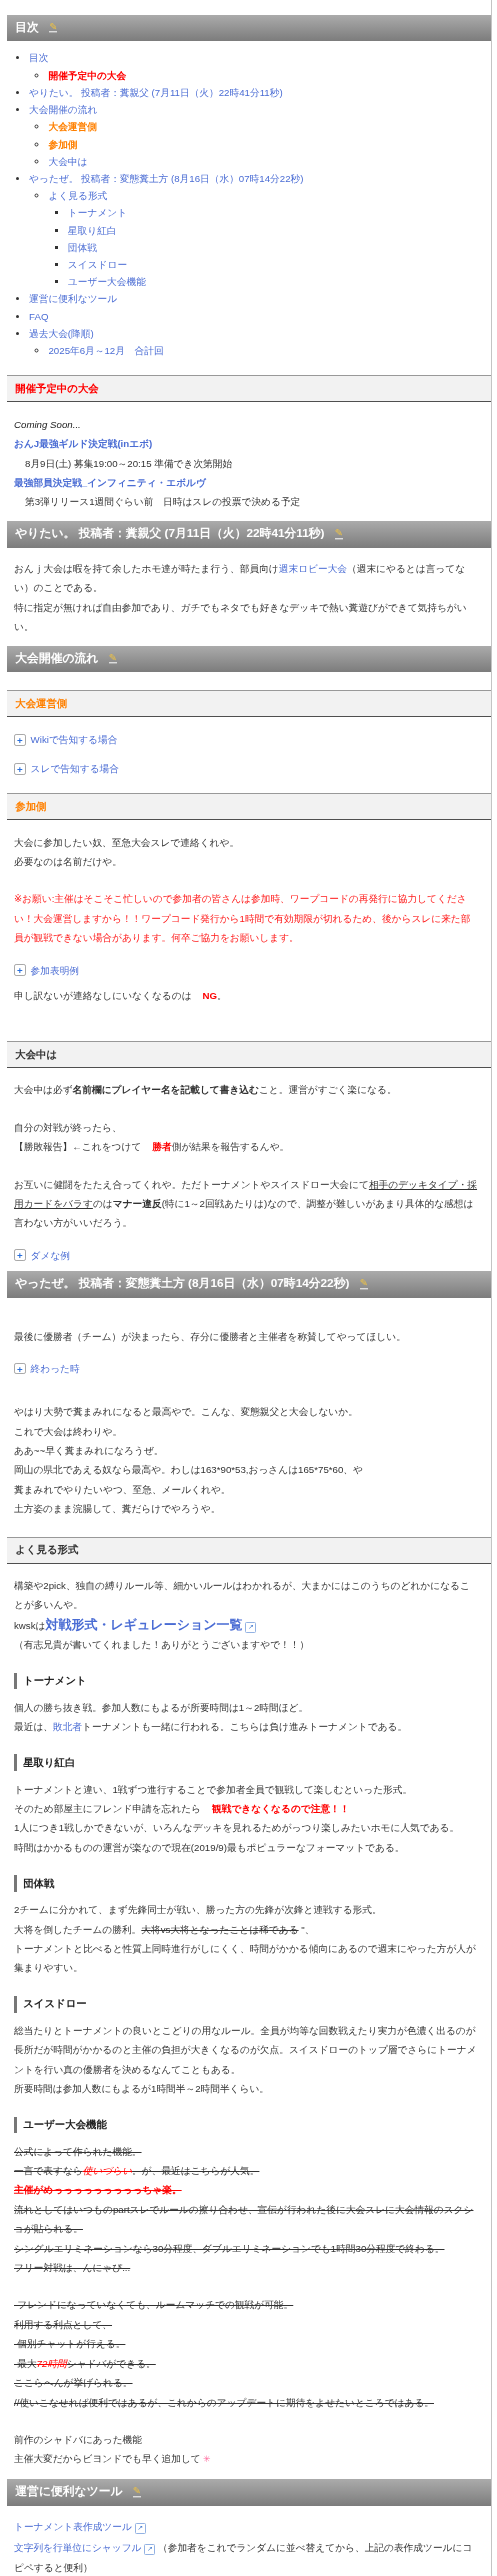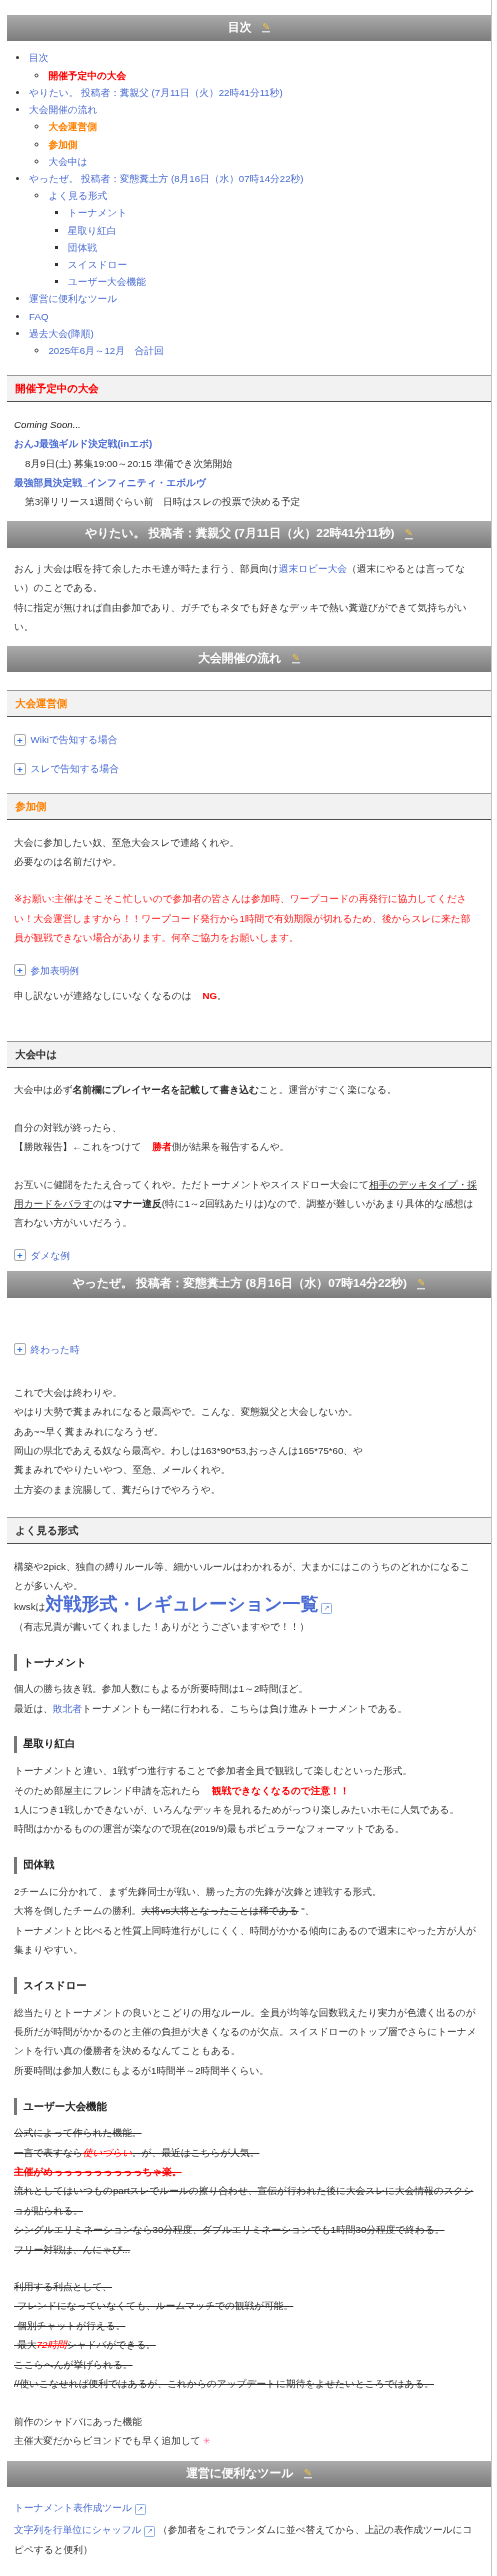--- a/index.html
+++ b/index.html
@@ -1,21 +1,21 @@
 <!DOCTYPE html>
 <html lang="ja" style="font-size:11px"><head>
 <meta charset="utf-8">
 <style>
   html,body{margin:0;padding:0;background:#fff;}
   body{font-family:"Liberation Sans","DejaVu Sans",sans-serif;font-size:9.7px;color:#333;}
   .page{width:492px;min-height:2576px;border-right:0.7px solid #c4c4c4;box-sizing:border-box;padding-top:5.5px;}
   a{color:#4a6cd4;text-decoration:none;cursor:pointer;}
   
   .h3bar{background:linear-gradient(to bottom,#ababab,#7c7c7c);color:#fff;font-weight:bold;
-    font-size:11.8px;padding:4.8px 8.3px 5.5px 8.3px;margin:9.7px 0 11px 7px;text-align:center;}
+    font-size:11.8px;padding:4.8px 8.3px 5.5px 8.3px;margin:9.7px 0 11px 7px;}
   .h3bar .pencil{display:inline-block;color:#f5c53c;font-size:9.7px;margin-left:7px;
     border-bottom:1.4px solid #fff;line-height:8.3px;transform:translateY(-0.7px);}
   
   .h4bar{background:#f2f2f2;border-top:0.7px solid #999;border-bottom:0.7px solid #4f4f4f;
     font-weight:bold;font-size:10.4px;padding:5.5px 8.3px;margin:18px 0 12.4px 7px;color:#333;}
   .h4bar.red{color:#ff0000;}
   .h4bar.orange{color:#ff8000;}
   
   .h5bar{border-left:3.5px solid #777;font-weight:bold;font-size:10.4px;color:#222;
     padding:1.4px 0 1.4px 6.2px;margin:18px 0 8.3px 14px;}
@@ -47,21 +47,21 @@
   
   .fold{margin:15px 0 9px 14px;line-height:13px;}
   .plusbox{display:inline-block;width:11.8px;height:11.8px;border:0.7px solid #a9a9a9;border-radius:2.1px;
     background:#fff;color:#2a6fdb;font-weight:bold;text-align:center;line-height:11px;font-size:9.7px;
     margin-right:4.8px;vertical-align:middle;box-sizing:border-box;}
   .fold a{vertical-align:middle;}
   
   .extic{display:inline-block;width:9px;height:9px;border:0.7px solid #93b2e3;border-radius:1.4px;
     color:#4a7ed0;font-size:7px;line-height:8.3px;text-align:center;margin-left:2.8px;
     vertical-align:baseline;}
-  .biglink{font-size:18px;font-weight:bold;color:#4a6cd4;}
+  .biglink{font-size:13px;font-weight:bold;color:#4a6cd4;}
   .biglink-row{margin:1.4px 12.4px 1.4px 14px;line-height:23.5px;}
   
   .anger{color:#ff6fa0;font-weight:bold;font-size:9px;margin-left:2.1px;}
   .tools-block p.para{line-height:20px;margin-top:1.4px;margin-bottom:1.4px;}
 </style>
 </head>
 <body>
 
 <div class="page">
 
@@ -155,26 +155,27 @@
   <p class="para"><span class="seg ">お互いに健闘をたたえ合ってくれや。ただトーナメントやスイスドロー大会にて</span><span class="seg u">相手のデッキタイプ・採用カードをバラす</span><span class="seg ">のは</span><span class="seg b">マナー違反</span><span class="seg ">(特に1～2回戦あたりは)なので、調整が難しいがあまり具体的な感想は言わない方がいいだろう。</span></p>
   <div class="fold">
     <span class="plusbox">+</span><a>ダメな例</a>
   </div>
 
   <div class="h3bar">
     <span>やったぜ。 投稿者：変態糞土方 (8月16日（水）07時14分22秒)</span>
     <span class="pencil">✎</span>
   </div>
   <div class="gap"></div>
+  <p class="para">最後に優勝者（チーム）が決まったら、存分に優勝者と主催者を称賛してやってほしい。</p>
   <div class="fold">
     <span class="plusbox">+</span><a>終わった時</a>
   </div>
   <div class="gap"></div>
+  <p class="para">やはり大勢で糞まみれになると最高やで。こんな、変態親父と大会しないか。</p>
   <p class="para">これで大会は終わりや。</p>
-  <p class="para">やはり大勢で糞まみれになると最高やで。こんな、変態親父と大会しないか。</p>
   <p class="para">ああ~~早く糞まみれになろうぜ。</p>
   <p class="para">岡山の県北であえる奴なら最高や。わしは163*90*53,おっさんは165*75*60、や</p>
   <p class="para">糞まみれでやりたいやつ、至急、メールくれや。</p>
   <p class="para">土方姿のまま浣腸して、糞だらけでやろうや。</p>
 
   <div class="h4bar">よく見る形式</div>
   <p class="para">構築や2pick、独自の縛りルール等、細かいルールはわかれるが、大まかにはこのうちのどれかになることが多いんや。</p>
   <p class="para biglink-row">
     <span>kwskは</span><a class="biglink">対戦形式・レギュレーション一覧</a><span class="extic">↗</span>
   </p>
@@ -200,22 +201,22 @@
   <p class="para">所要時間は参加人数にもよるが1時間半～2時間半くらい。</p>
 
   <div class="h5bar">ユーザー大会機能</div>
   <p class="para"><span class="seg s">公式によって作られた機能。</span></p>
   <p class="para"><span class="seg s">一言で表すなら</span><span class="seg sr">使いづらい</span><span class="seg s">。が、最近はこちらが人気。</span></p>
   <p class="para"><span class="seg srb">主催がめっっっっっっっっっちゃ楽。</span></p>
   <p class="para"><span class="seg s">流れとしてはいつものpartスレでルールの擦り合わせ、宣伝が行われた後に大会スレに大会情報のスクショが貼られる。</span></p>
   <p class="para"><span class="seg s">シングルエリミネーションなら30分程度、ダブルエリミネーションでも1時間30分程度で終わる。</span></p>
   <p class="para"><span class="seg s">フリー対戦は、んにゃぴ...</span></p>
   <div class="gap"></div>
+  <p class="para"><span class="seg s">-フレンドになっていなくても、ルームマッチでの観戦が可能。</span></p>
   <p class="para"><span class="seg s">利用する利点として、</span></p>
-  <p class="para"><span class="seg s">-フレンドになっていなくても、ルームマッチでの観戦が可能。</span></p>
   <p class="para"><span class="seg s">-個別チャットが行える。</span></p>
   <p class="para"><span class="seg s">-最大</span><span class="seg sr">72時間</span><span class="seg s">シャドバができる。</span></p>
   <p class="para"><span class="seg s">ここらへんが挙げられる。</span></p>
   <p class="para"><span class="seg s">//使いこなせれば便利ではあるが、これからのアップデートに期待をよせたいところではある。</span></p>
   <div class="gap"></div>
   <p class="para">前作のシャドバにあった機能</p>
   <p class="para">
     <span>主催大変だからビヨンドでも早く追加して</span><span class="anger">✳</span>
   </p>
 

